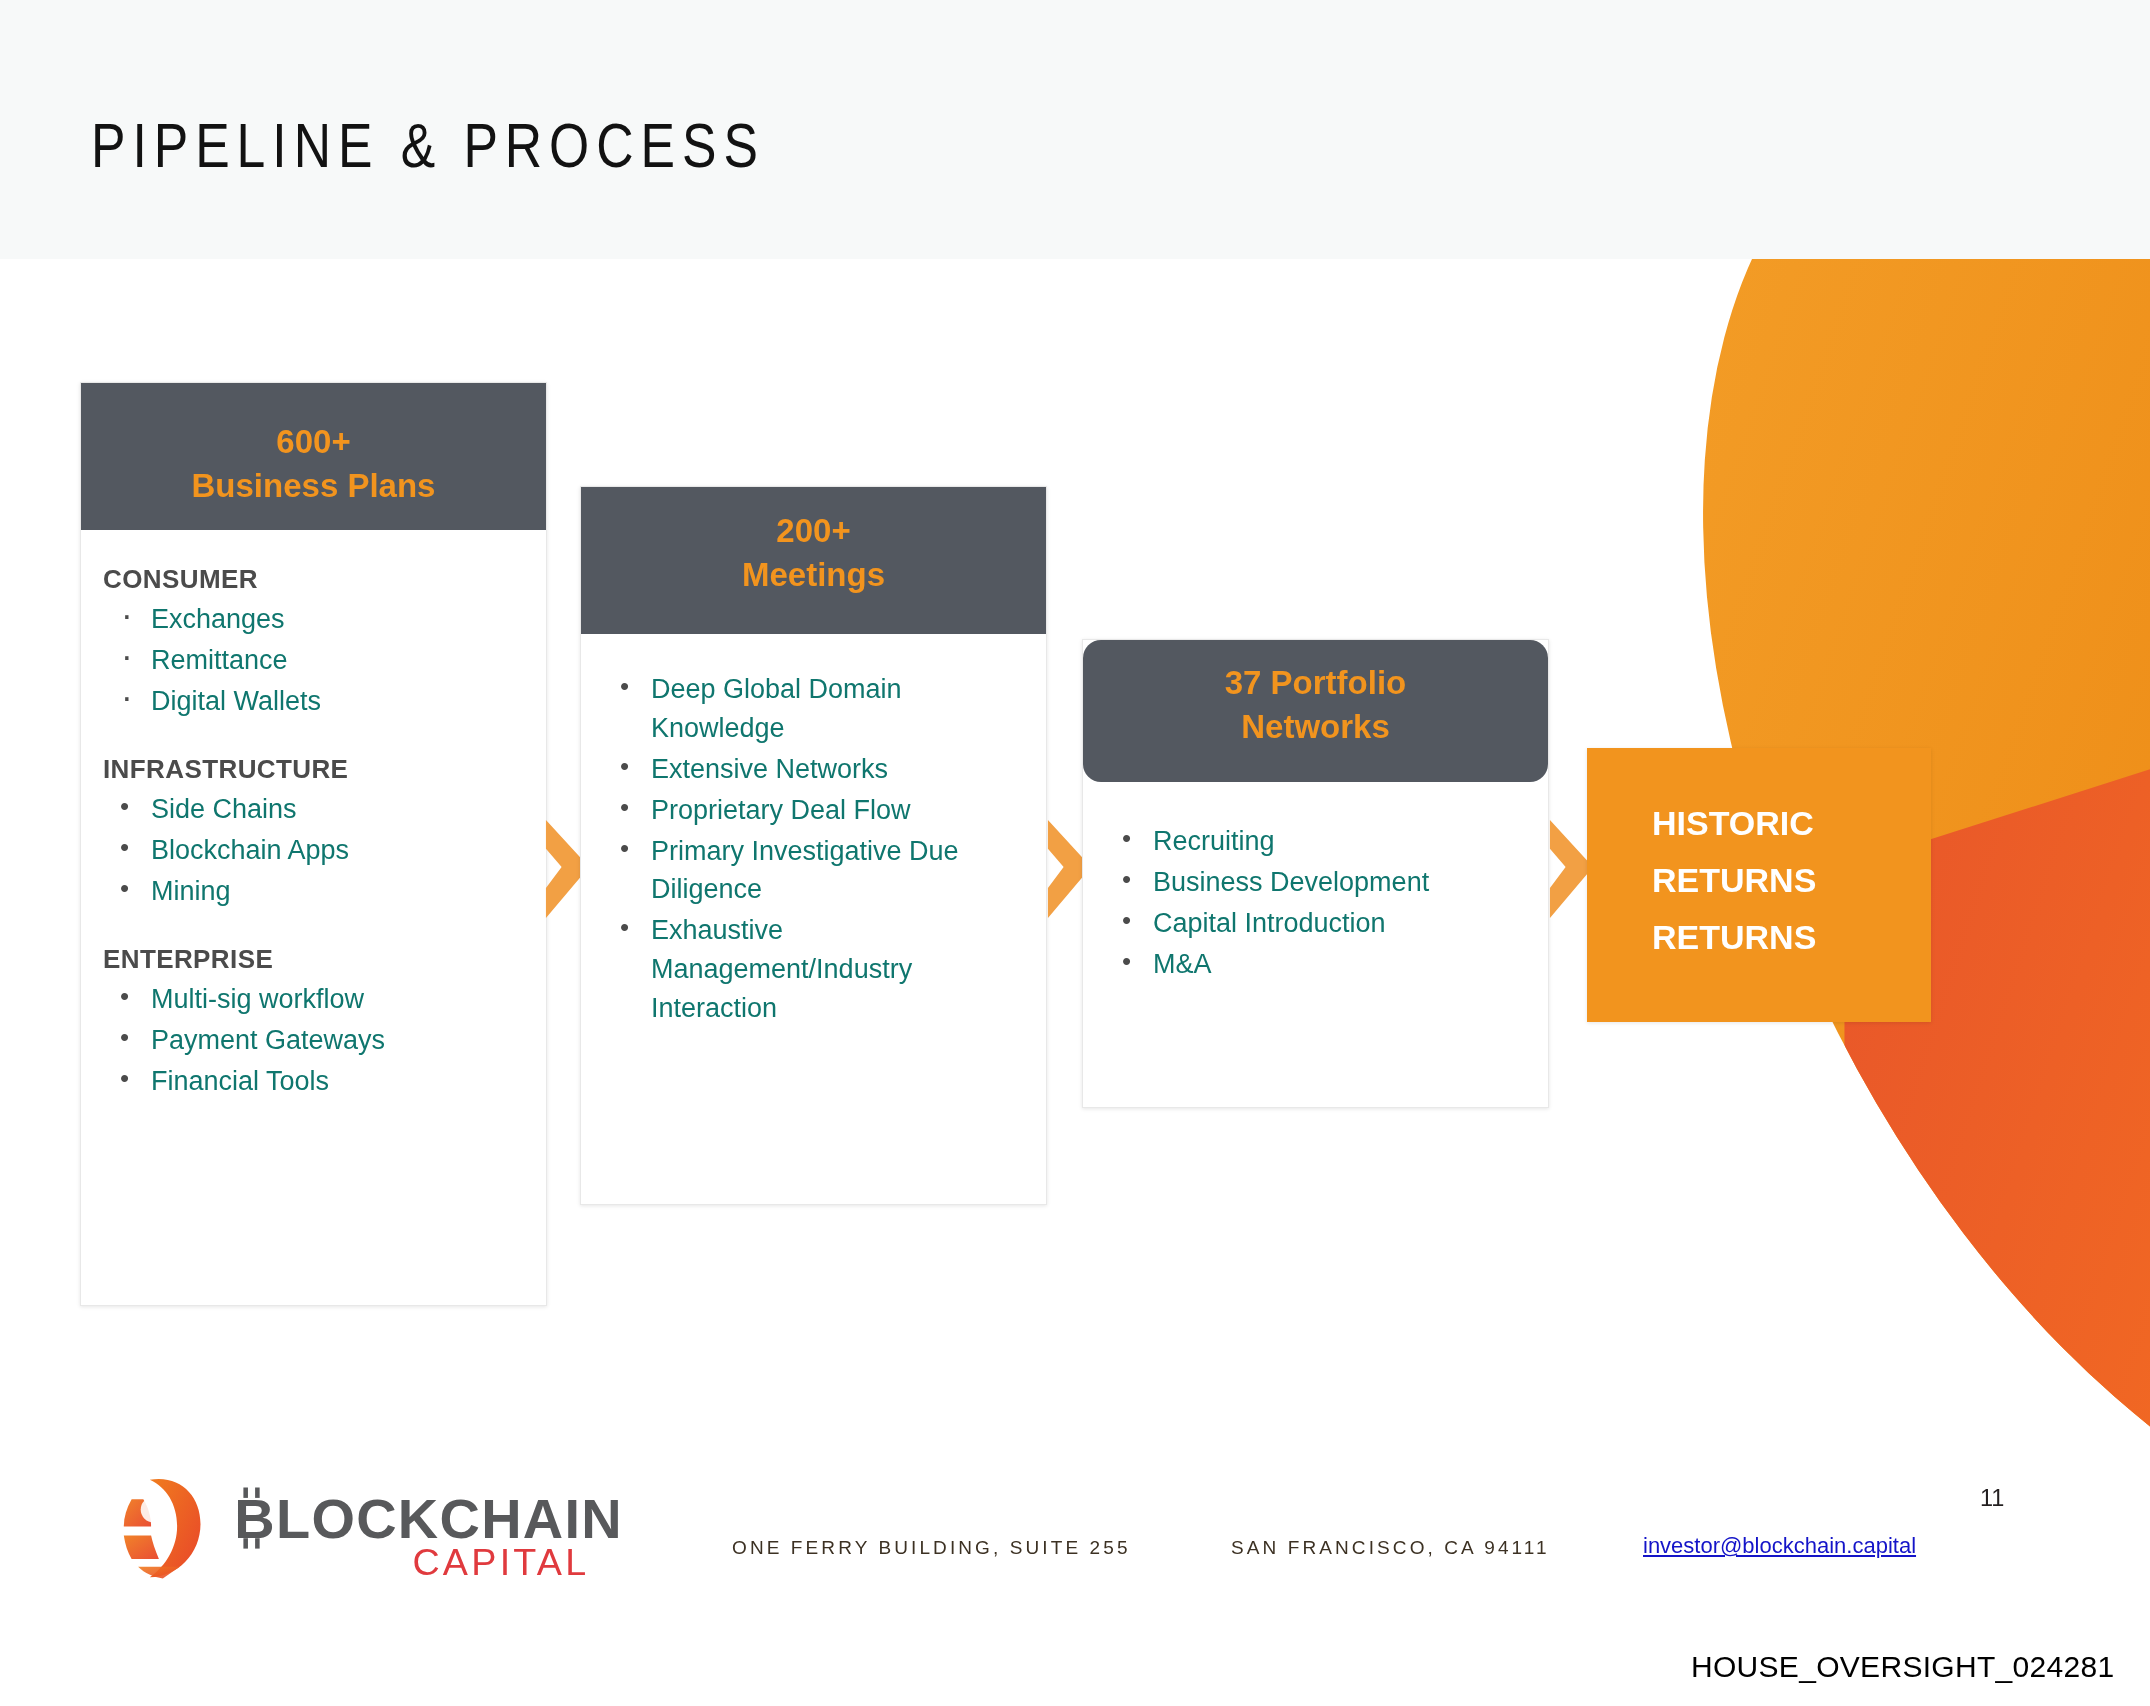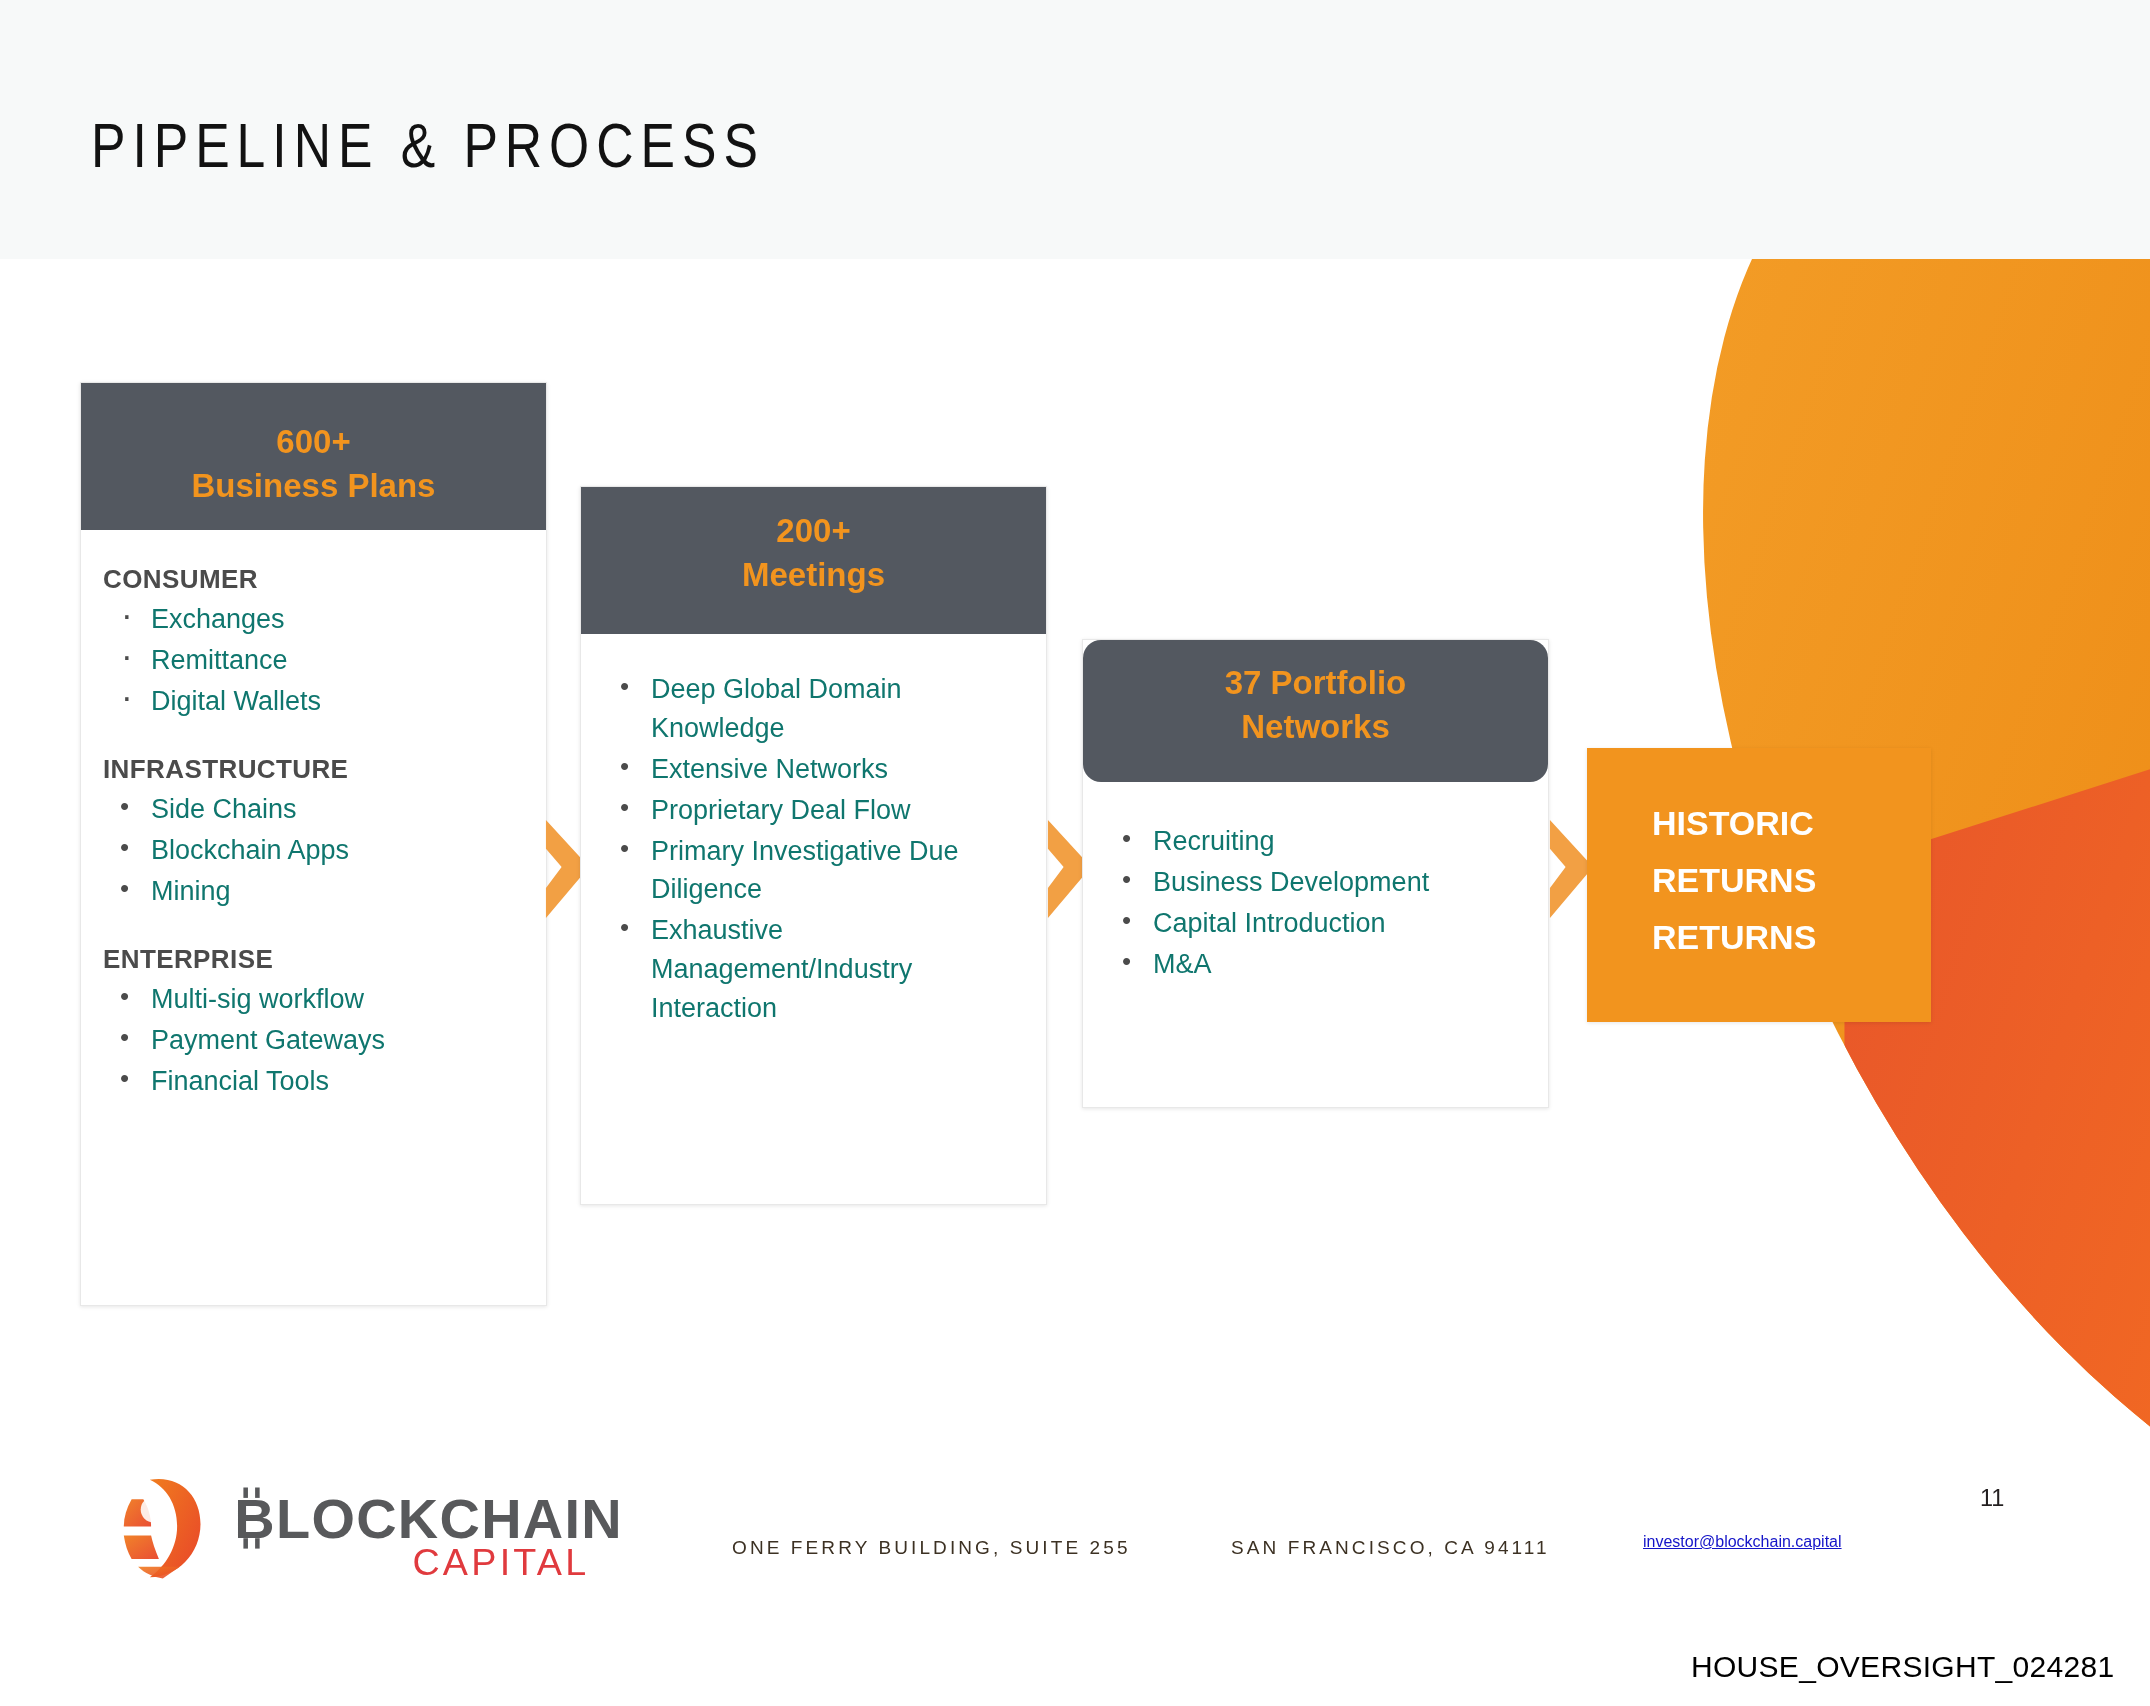--- a/index.html
+++ b/index.html
@@ -175,21 +175,21 @@
     color: #3c3123;
     white-space: nowrap;
     font-family: "Liberation Sans Narrow", "Liberation Sans", sans-serif;
   }
   #addr1 { left: 732px; }
   #addr2 { left: 1231px; }
   .footer-email {
     position: absolute;
     left: 1643px;
     top: 1533px;
-    font-size: 16px;
+    font-size: 22px;
     color: #1414c8;
     text-decoration: underline;
     white-space: nowrap;
   }
   .page-num {
     position: absolute;
     left: 1980px;
     top: 1485px;
     font-size: 23.5px;
     color: #231f20;

